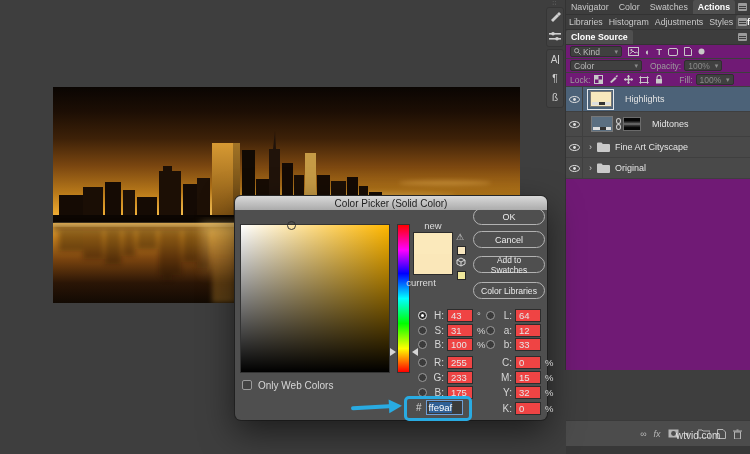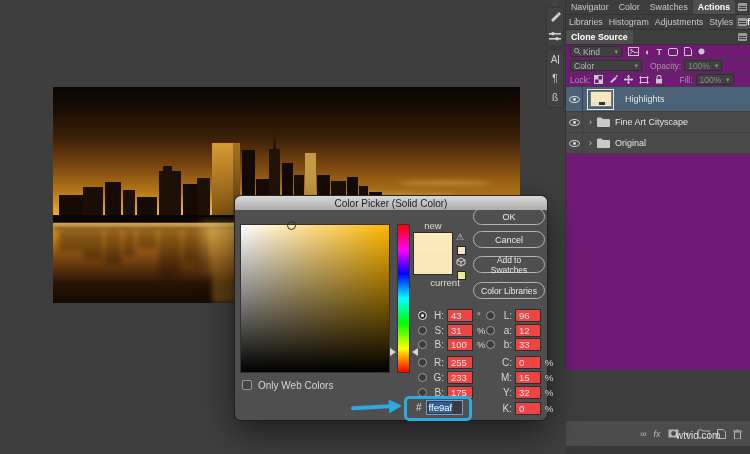--- a/index.html
+++ b/index.html
@@ -196,21 +196,21 @@
     </div>
     <div class="hue-strip"></div>
     <div class="hue-arrow-l"></div>
     <div class="hue-arrow-r"></div>
 
     <div class="swatch-label" style="left:178px;top:24px;">new</div>
     <div class="nc-swatch">
       <div class="half" style="background:#fbe9bb;"></div>
       <div class="half" style="background:#fae7b9;"></div>
     </div>
-    <div class="swatch-label" style="left:190px;top:81px;">current</div>
+    <div class="swatch-label" style="left:166px;top:81px;">current</div>
 
     <div class="side-ico" style="top:36px;">⚠</div>
     <div class="mini-swatch" style="top:50px;background:#f8e7c0;"></div>
     <div class="side-ico" style="top:61px;">
       <svg width="10" height="10" viewBox="0 0 10 10">
           <path d="M5 1 9 3 9 7 5 9 1 7 1 3Z M1 3 5 5 9 3 M5 5 5 9" fill="none" stroke="#d8d8d8" stroke-width="1"></path>
         </svg>
     </div>
     <div class="mini-swatch" style="top:75px;background:#efe79b;"></div>
 
@@ -250,21 +250,21 @@
     </div>
     <div class="frow" style="left:183px;top:189px;">
       <span class="radio"></span>
       <span class="flabel">B:</span>
       <span class="fval">175</span>
     </div>
 
     <div class="frow" style="left:251px;top:112px;">
       <span class="radio"></span>
       <span class="flabel">L:</span>
-      <span class="fval">96</span>
+      <span class="fval">64</span>
     </div>
     <div class="frow" style="left:251px;top:127px;">
       <span class="radio"></span>
       <span class="flabel">a:</span>
       <span class="fval">12</span>
     </div>
     <div class="frow" style="left:251px;top:141px;">
       <span class="radio"></span>
       <span class="flabel">b:</span>
       <span class="fval">33</span>
@@ -479,20 +479,39 @@
       <span class="thumbframe">
         <span class="cthumb" style="background:#f7e8bd;">
             <span class="strip">
               <i></i>
             </span>
           </span>
       </span>
       <span class="lname">Highlights</span>
     </div>
 
+    <div class="layer" style="height:25px;">
+      <span class="eyecol">
+        <svg width="11" height="7" viewBox="0 0 11 7">
+            <ellipse cx="5.5" cy="3.5" rx="5" ry="3" fill="none" stroke="#e2e2e2"></ellipse>
+            <circle cx="5.5" cy="3.5" r="1.4" fill="#e2e2e2"></circle>
+          </svg>
+      </span>
+      <span class="cthumb" style="background:#5b6f81;margin-left:8px;">
+          <span class="strip">
+            <i></i>
+          </span>
+        </span>
+      <span class="linkico">
+          <i></i>
+          <i></i>
+        </span>
+      <span class="maskthumb" style="background:linear-gradient(to bottom,#050505 22%,#4a4a4a 42%,#7d7d7d 50%,#3c3c3c 60%,#060606 80%);"></span>
+      <span class="lname">Midtones</span>
+    </div>
 
 
     <div class="layer" style="height:21px;">
       <span class="eyecol">
         <svg width="11" height="7" viewBox="0 0 11 7">
             <ellipse cx="5.5" cy="3.5" rx="5" ry="3" fill="none" stroke="#e2e2e2"></ellipse>
             <circle cx="5.5" cy="3.5" r="1.4" fill="#e2e2e2"></circle>
           </svg>
       </span>
       <span class="disc">›</span>

